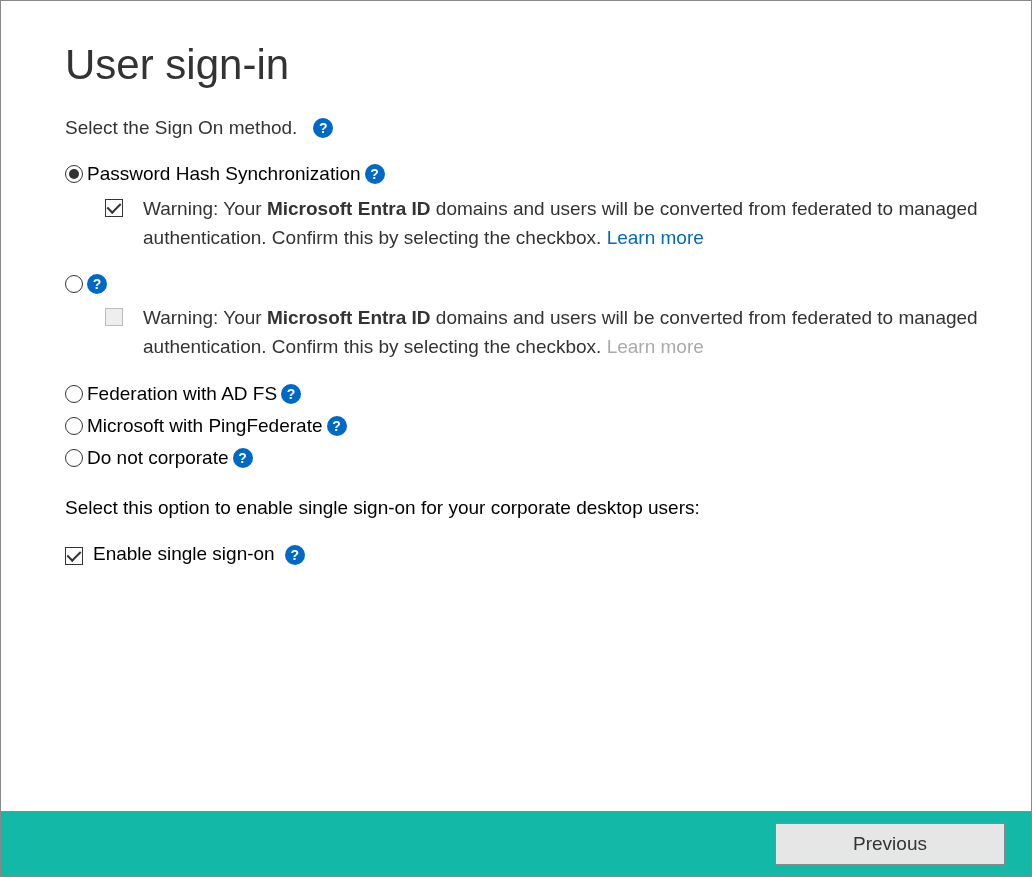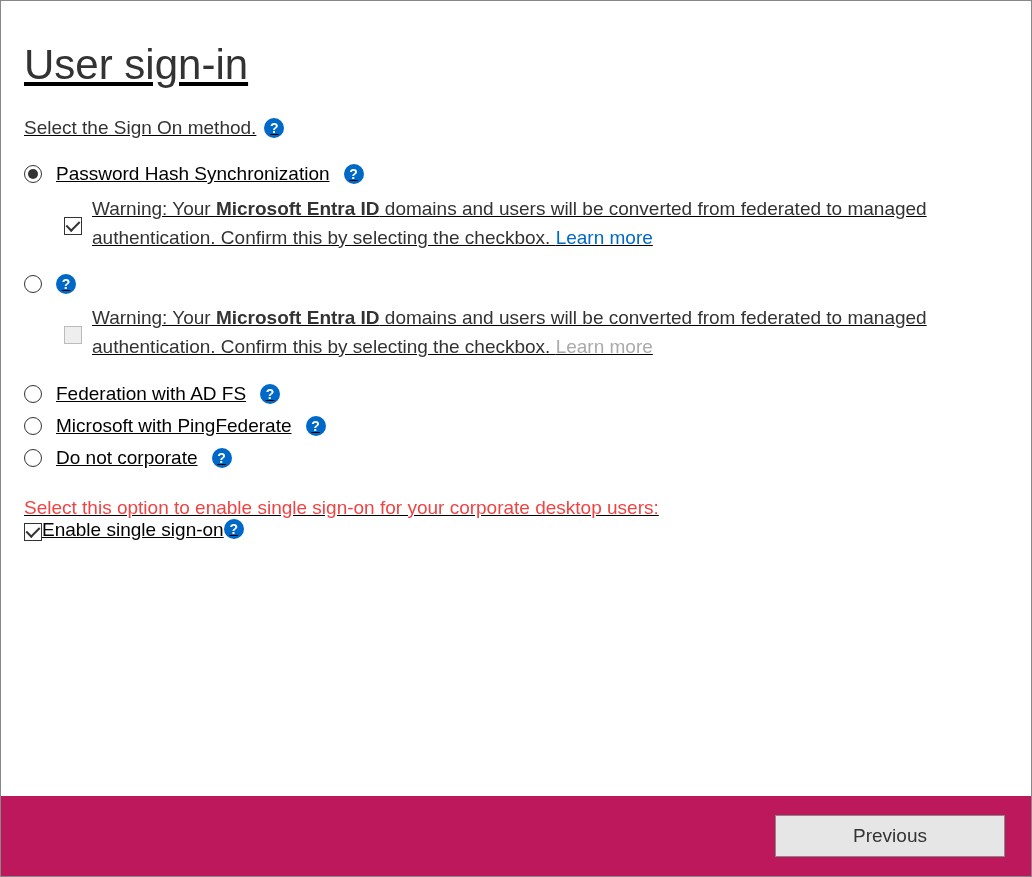--- a/index.html
+++ b/index.html
@@ -9,42 +9,41 @@
     }
     body {
       font-family: 'Segoe UI', 'Segoe UI Light', Tahoma, sans-serif;
       background: #fff;
       width: 1032px;
       height: 877px;
       position: relative;
       border: 1px solid #888;
     }
     .content {
-      padding: 40px 48px 20px 23px;
-      text-decoration: underline;
+      padding: 40px 48px 20px 64px;
     }
     h1 {
       font-weight: 300;
       font-size: 42px;
       color: #333;
       margin-bottom: 28px;
       letter-spacing: 0px;
     }
     .instruction {
       font-size: 19px;
       color: #333;
       margin-bottom: 24px;
       display: flex;
       align-items: center;
-      gap: 8px;
+      gap: 16px;
     }
     .radio-row {
       display: flex;
       align-items: center;
-      gap: 14px;
+      gap: 4px;
       margin-bottom: 8px;
       font-size: 19px;
     }
     .radio {
       appearance: none;
       width: 18px;
       height: 18px;
       border: 1.5px solid #333;
       border-radius: 50%;
       position: relative;
@@ -74,22 +73,22 @@
       font-size: 14px;
       font-weight: bold;
       cursor: pointer;
       flex-shrink: 0;
     }
     .sub-block {
       margin-left: 40px;
       margin-top: 10px;
       margin-bottom: 22px;
       display: flex;
-      align-items: center;
-      gap: 10px;
+      align-items: flex-start;
+      gap: 20px;
     }
     .checkbox {
       appearance: none;
       width: 18px;
       height: 18px;
       border: 1.5px solid #333;
       background: #fff;
       position: relative;
       cursor: pointer;
       flex-shrink: 0;
@@ -132,34 +131,36 @@
       cursor: default;
     }
     .option-group {
       margin-bottom: 6px;
     }
     .sso-section {
       margin-top: 28px;
     }
     .sso-instruction {
       font-size: 19px;
-      color: #ef4444;
+      color: #000000;
+      margin-bottom: 24px;
     }
     .sso-row {
       display: flex;
-      align-items: flex-start;
+      align-items: flex-end;
+      gap: 10px;
       font-size: 19px;
     }
     .footer {
       position: absolute;
       bottom: 0;
       left: 0;
       right: 0;
-      height: 80px;
-      background: #be185d;
+      height: 65px;
+      background: #14b8a6;
       display: flex;
       justify-content: flex-end;
       align-items: center;
       padding-right: 26px;
       gap: 18px;
     }
     .btn {
       height: 42px;
       width: 230px;
       font-size: 19px;

